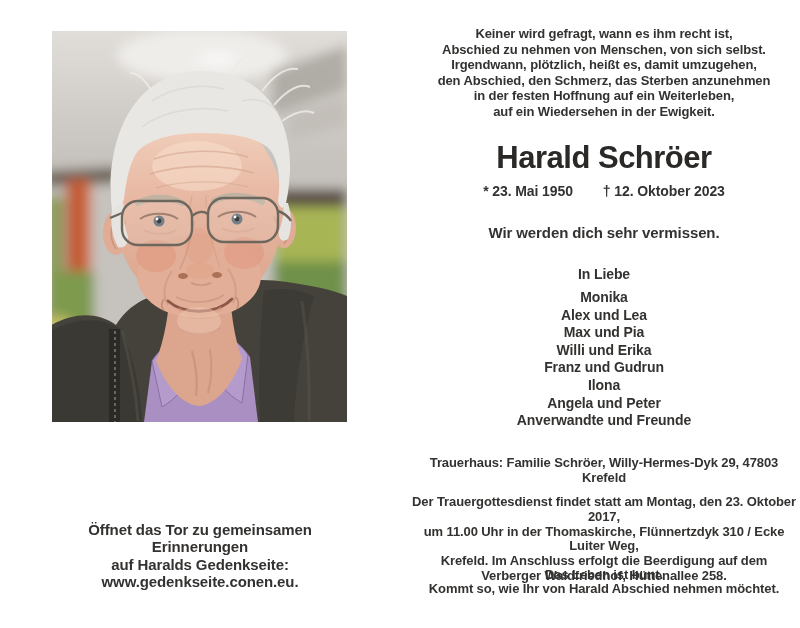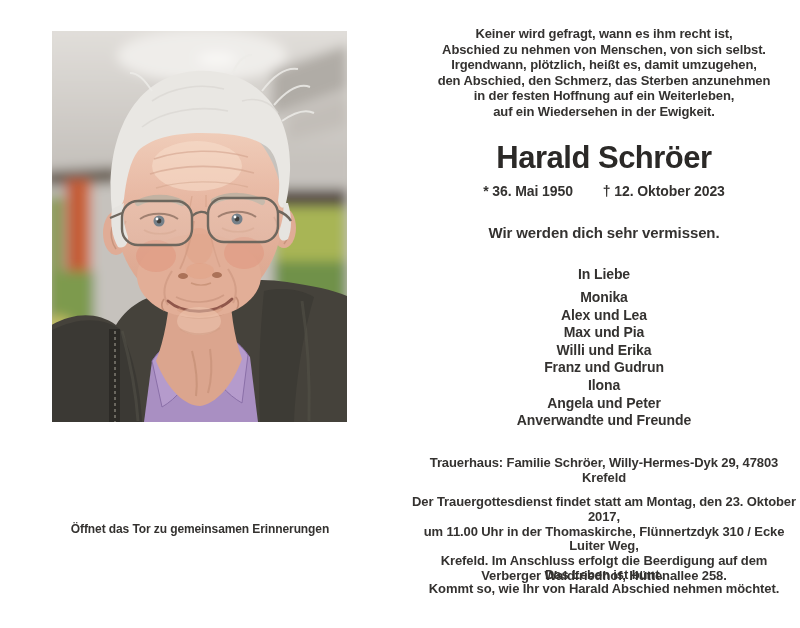--- a/index.html
+++ b/index.html
@@ -23,21 +23,21 @@
     left: 52px; top: 31px;
     width: 295px; height: 391px;
     overflow: hidden;
     background: #c6c2bd;
   }
   .photo-frame svg { display: block; filter: blur(0.3px); }
 
   .memorial-note {
     left: 40px; top: 521px; width: 320px;
     text-align: center;
-    font-size: 12px; line-height: 17.4px;
+    font-size: 15px; line-height: 17.4px;
     letter-spacing: -0.1px;
   }
 
   
   .rcol { left: 406px; width: 396px; text-align: center; letter-spacing: -0.1px; }
 
   .poem        { top: 26px;  font-size: 13px; line-height: 15.6px; }
   .name        { top: 141px; font-size: 31px; line-height: 34px; letter-spacing: -0.5px; color: #2b2927; margin: 0; }
   .dates       { top: 183px; font-size: 14px; line-height: 16px;
                  display: flex; justify-content: center; gap: 30px; }
@@ -174,34 +174,35 @@
           <path d="M140,185 C146,180 152,180 156,183" fill="none"></path>
           <path d="M70,182 L58,187" fill="none"></path>
           <path d="M226,180 C232,182 236,185 239,190" fill="none"></path>
         </g>
       </g>
     </svg>
   </figure>
 
   <div class="block memorial-note">
     <div>Öffnet das Tor zu gemeinsamen Erinnerungen</div>
+    <div>auf Haralds Gedenkseite: www.gedenkseite.conen.eu.</div>
   </div>
 
   <section class="block rcol poem">
     <div>Keiner wird gefragt, wann es ihm recht ist,</div>
     <div>Abschied zu nehmen von Menschen, von sich selbst.</div>
     <div>Irgendwann, plötzlich, heißt es, damit umzugehen,</div>
     <div>den Abschied, den Schmerz, das Sterben anzunehmen</div>
     <div>in der festen Hoffnung auf ein Weiterleben,</div>
     <div>auf ein Wiedersehen in der Ewigkeit.</div>
   </section>
 
   <h1 class="block rcol name">Harald Schröer</h1>
   <div class="block rcol dates">
-    <span>* 36. Mai 1950</span>
+    <span>* 23. Mai 1950</span>
     <span>† 12. Oktober 2023</span>
   </div>
 
   <p class="block rcol farewell" style="margin:0">Wir werden dich sehr vermissen.</p>
   <p class="block rcol in-love" style="margin:0">In Liebe</p>
 
   <section class="block rcol mourners">
     <div>Monika</div>
     <div>Alex und Lea</div>
     <div>Max und Pia</div>

